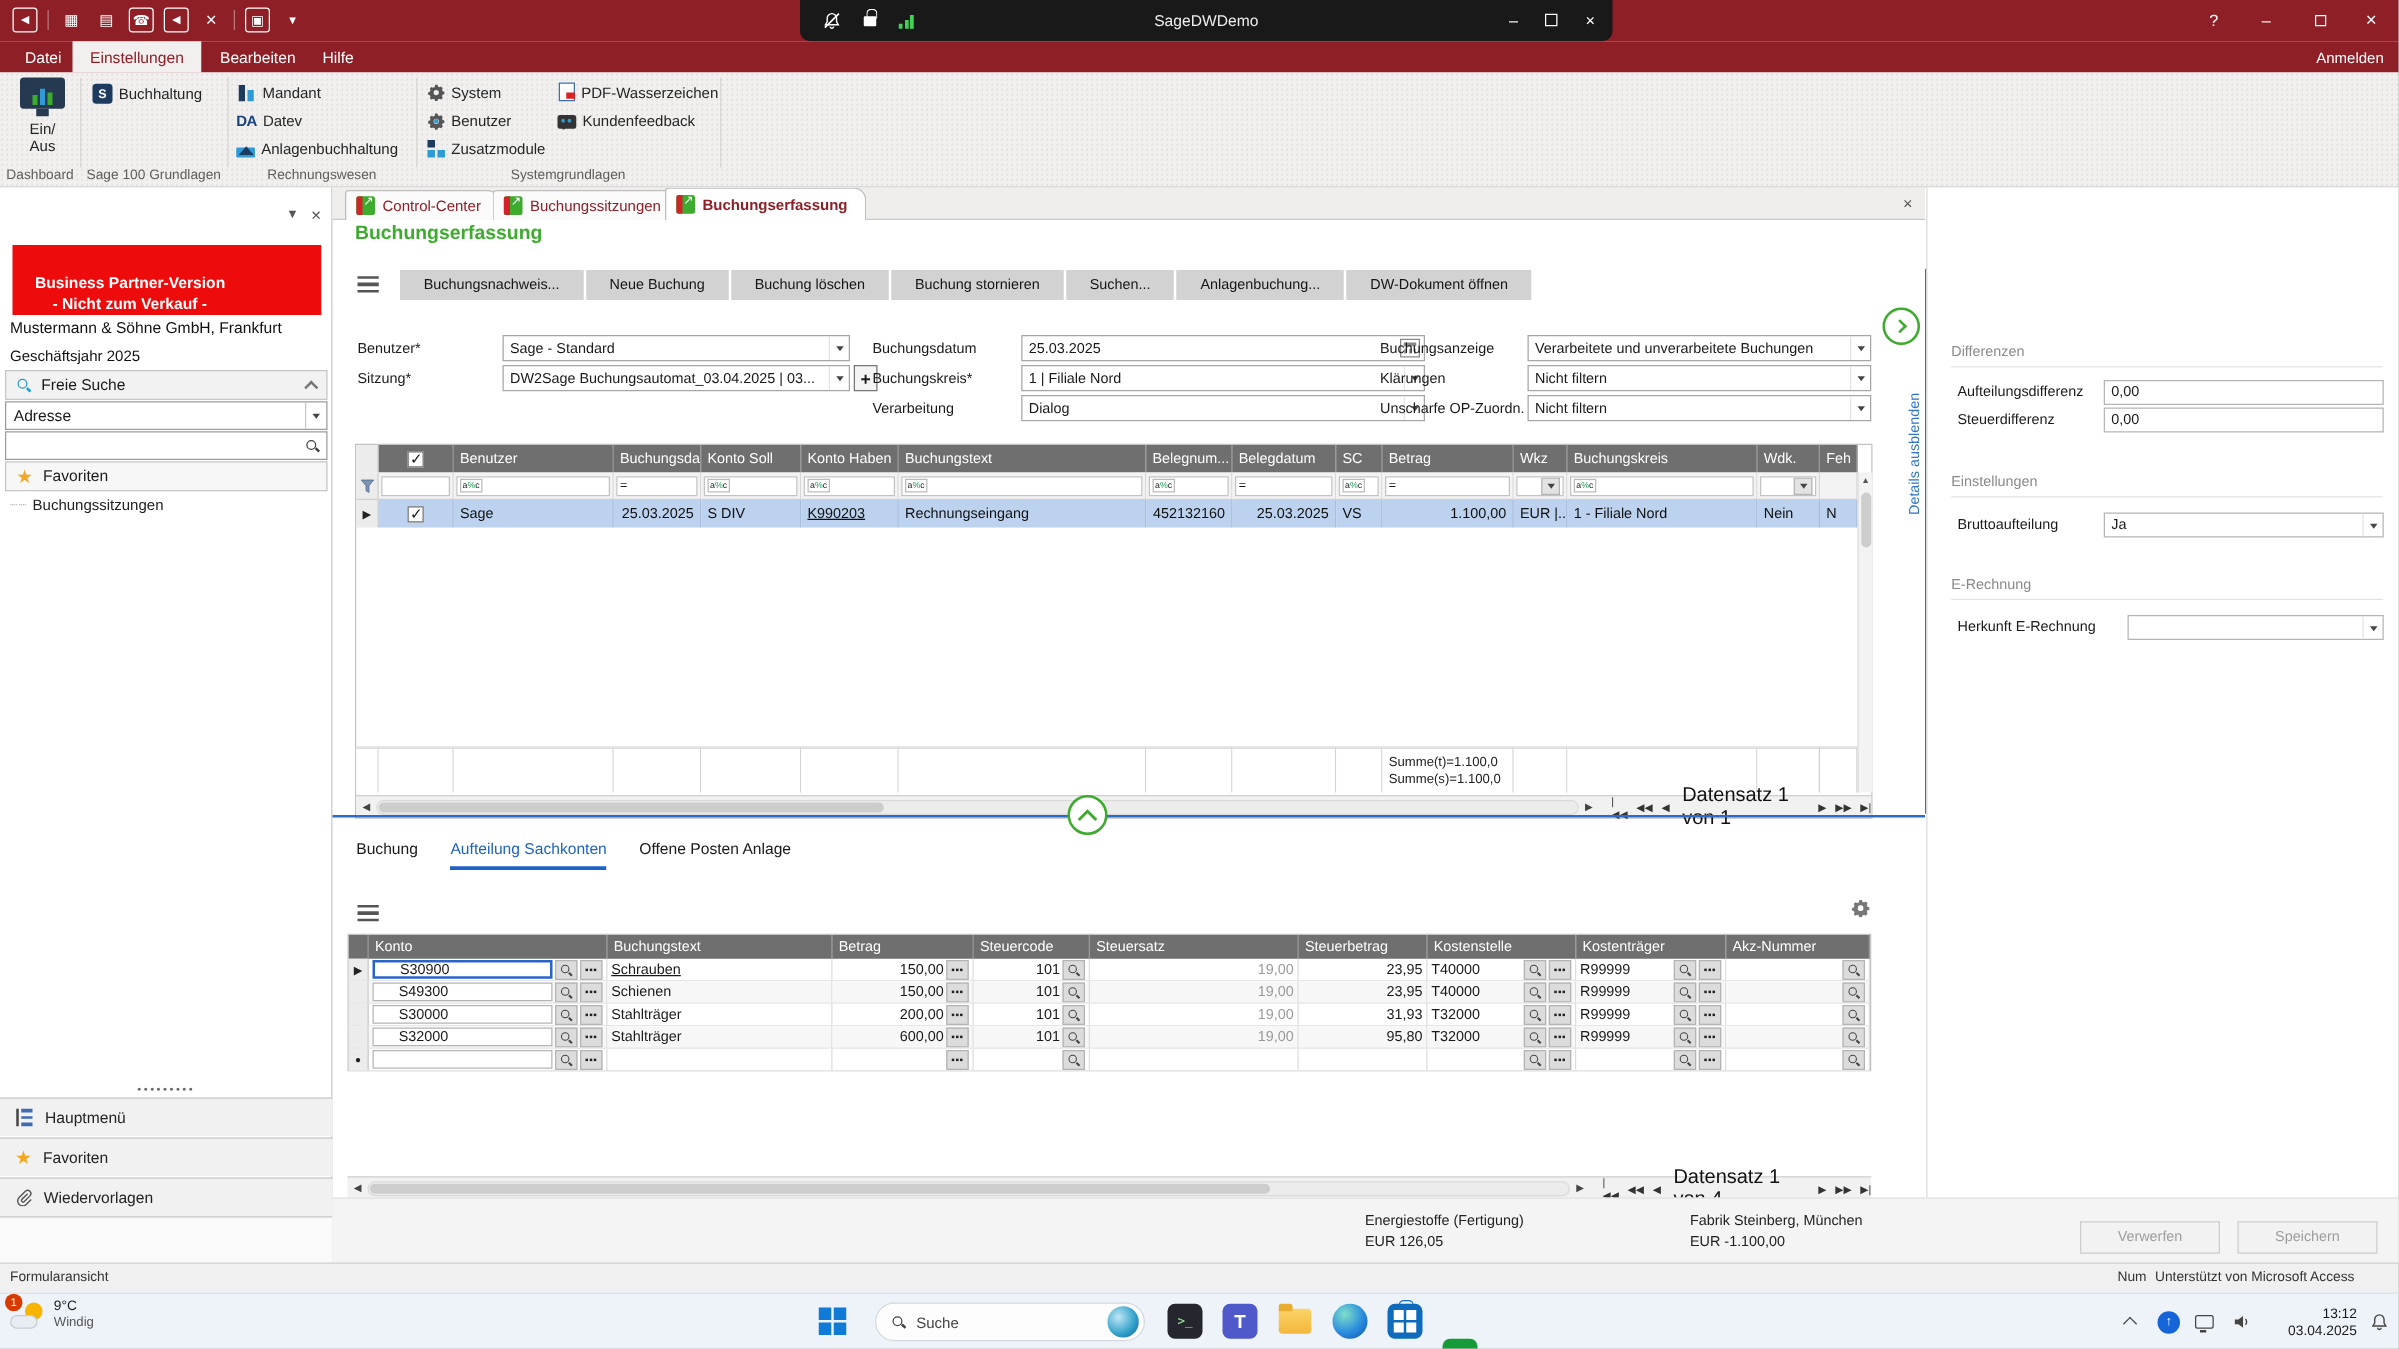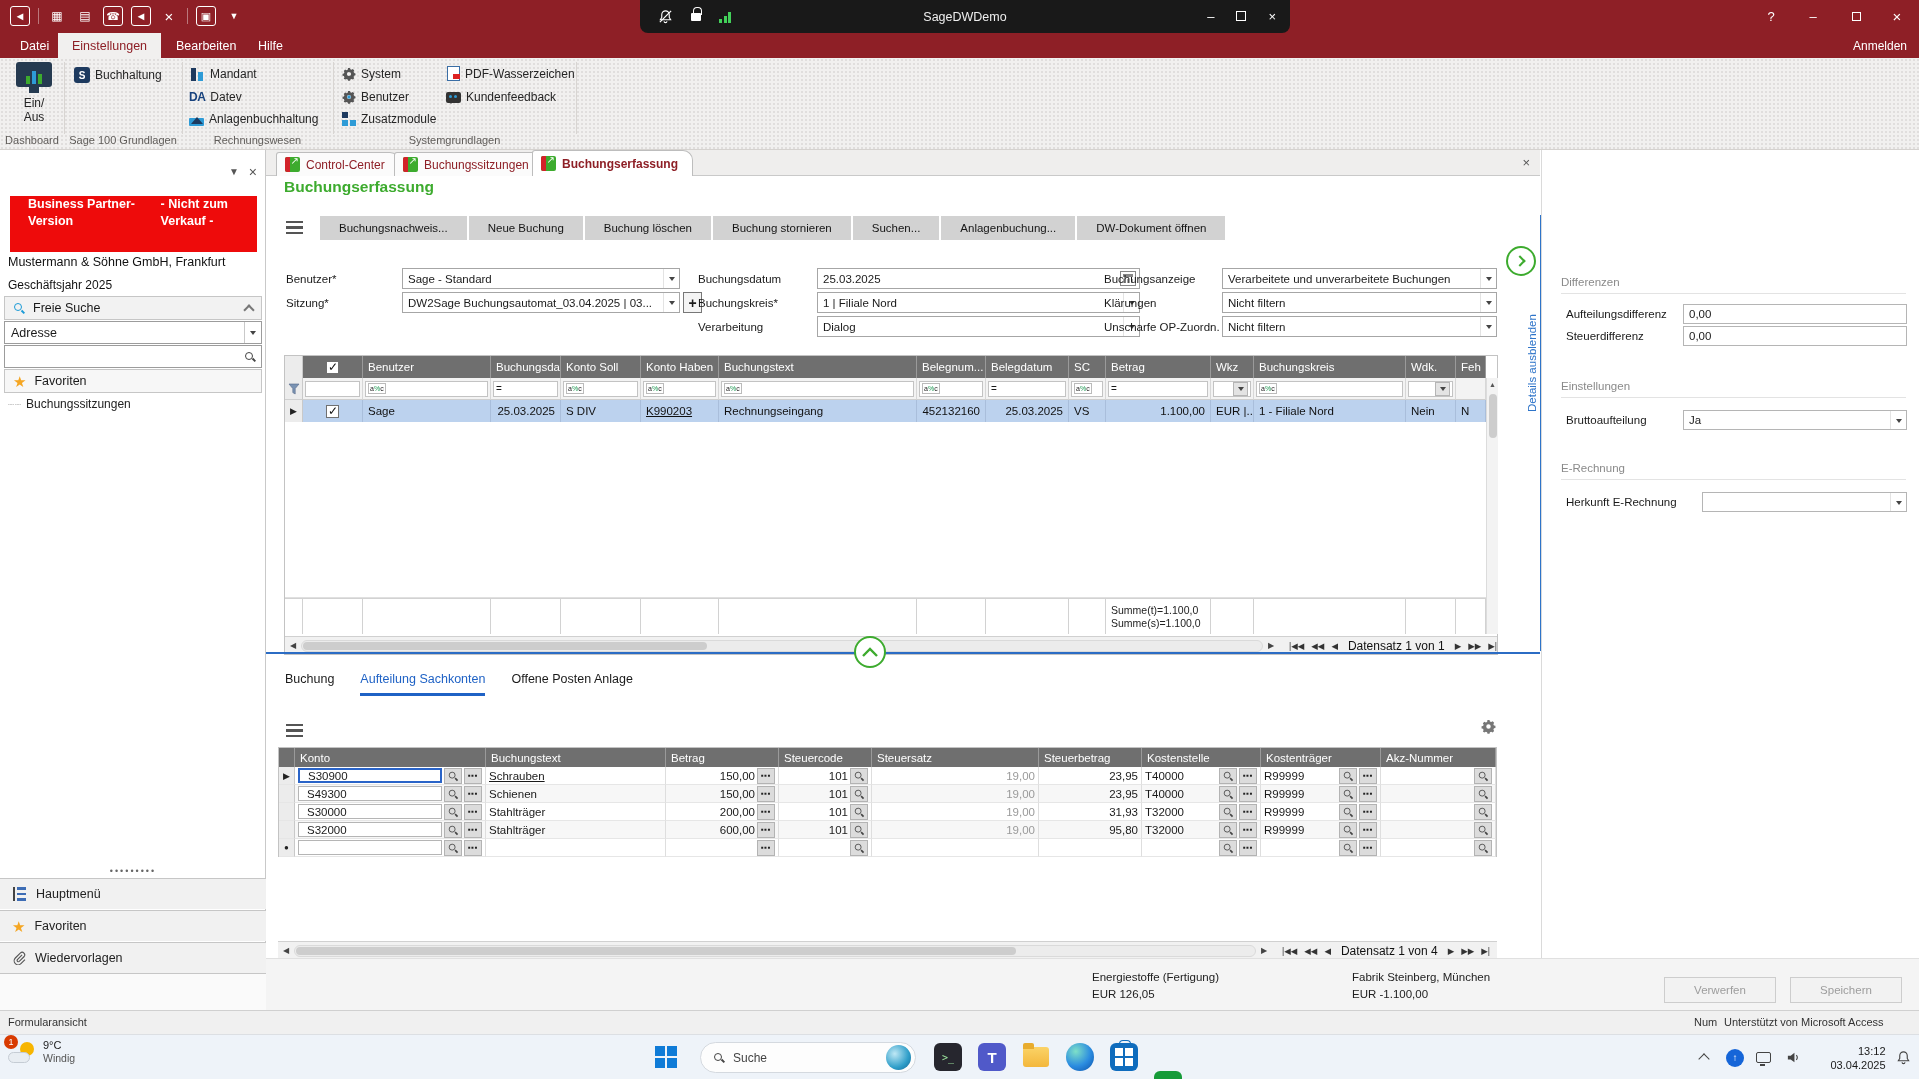--- a/index.html
+++ b/index.html
@@ -49,21 +49,21 @@
 .modicon{width:14px;height:14px;position:relative}
 .modicon i{position:absolute;width:6px;height:6px}
 .pdficon{width:13px;height:15px;border:1.5px solid #3a6ea5;background:#fff;position:relative}
 .pdficon::after{content:"";position:absolute;right:-1px;bottom:1px;width:7px;height:5px;background:#d22}
 .bubble{width:15px;height:11px;background:#333;border-radius:2px;position:relative}
 .bubble::after{content:"";position:absolute;left:2px;bottom:-4px;border:3px solid transparent;border-top:4px solid #333}
 .bubble i{position:absolute;top:3px;width:3px;height:3px;border-radius:50%;background:#2e9bd6}
 
 #sidebar{position:absolute;left:0;top:150px;width:266px;height:860px;background:#fff;border-right:1px solid #c9c9c9}
 .sb-top{position:absolute;right:8px;top:16px;display:flex;gap:10px;color:#555;font-size:12px}
-#banner{position:absolute;left:10px;top:46px;width:247px;height:56px;background:#ee0b0b;color:#fff;font-weight:bold;font-size:12.5px;display:flex;flex-direction:row;justify-content:flex-end;padding-left:18px;line-height:17px}
+#banner{position:absolute;left:10px;top:46px;width:247px;height:56px;background:#ee0b0b;color:#fff;font-weight:bold;font-size:12.5px;display:flex;flex-direction:column;justify-content:flex-end;padding-left:18px;line-height:17px}
 .sbtext{position:absolute;left:8px;font-size:12.5px;color:#111}
 .sbhdr{position:absolute;left:4px;width:258px;height:24px;background:#f2f2f2;border:1px solid #c6c6c6;display:flex;align-items:center;gap:8px;padding:0 8px;font-size:12.5px}
 .chevup{width:8px;height:8px;border-right:2px solid #777;border-top:2px solid #777;transform:rotate(-45deg);margin-left:auto;margin-top:4px}
 .sbsel{position:absolute;left:4px;width:258px;height:23px;border:1px solid #9c9c9c;background:#fff;display:flex;align-items:center;padding-left:6px;font-size:12.5px}
 .sbsel .dd{margin-left:auto;width:17px;align-self:stretch;border-left:1px solid #c9c9c9;display:flex;align-items:center;justify-content:center}
 .lens{position:relative;width:12px;height:12px;display:inline-block;flex:none}
 .lens::before{content:"";position:absolute;left:1px;top:1px;width:6px;height:6px;border:1.6px solid #444;border-radius:50%}
 .lens::after{content:"";position:absolute;left:8px;top:8.5px;width:4px;height:1.8px;background:#444;transform:rotate(45deg)}
 .lens.teal::before{border-color:#1b9bd7}.lens.teal::after{background:#1b9bd7}
 .tree{position:absolute;left:8px;font-size:12px;color:#222;display:flex;align-items:center;gap:4px}
@@ -125,29 +125,29 @@
 .cb{width:13px;height:13px;border:1px solid #707070;background:#fff;position:relative;display:inline-block;flex:none}
 .cb.checked::after{content:"✓";position:absolute;left:1px;top:-2px;font-size:12px;color:#111}
 .gfill{height:176px;border-bottom:1px solid #e0e0e0}
 .gsum .gc{height:36px;background:#fff;border-right:1px solid #d2d2d2;border-top:1px solid #d2d2d2;align-items:flex-start;flex-direction:column;justify-content:center}
 .gsum .gc div{font-size:10.5px;line-height:13px;color:#222}
 .scrollrow{position:absolute;left:0;bottom:0;width:100%;height:18px;background:#f1f1f1;border-top:1px solid #d0d0d0;display:flex;align-items:center;font-size:9px;color:#444}
 .sarr{width:16px;text-align:center;font-size:8px;flex:none}
 .strack{height:12px;background:#ececec;border:1px solid #dadada;border-radius:6px;position:relative;flex:none}
 .sthumb{position:absolute;top:1px;height:8px;background:#cdcdcd;border-radius:4px}
 .navc{display:flex;align-items:center;gap:7px;margin-left:10px;font-size:8.5px;color:#333}
-.navc .lbl{font-size:12px;color:#111;padding:0 3px}
+.navc .lbl{font-size:16px;color:#111;padding:0 3px}
 .vscroll{position:absolute;width:12px;background:#f3f3f3;border-left:1px solid #dcdcdc}
 .vscroll .up{height:13px;text-align:center;font-size:7px;color:#555;line-height:13px}
 .vscroll .vthumb{position:absolute;left:2px;top:16px;width:8px;height:44px;background:#cdcdcd;border-radius:4px}
 
 .lh .gc{background:#6f6f6f;color:#fff;border-right:1px solid #9a9a9a;height:19px}
 .lrow .gc{height:18px;border-right:1px solid #dedede;border-bottom:1px solid #e6e6e6;padding:0 3px;gap:2px}
 .lrow.alt .gc{background:#f7f7f7}
-.inbox{flex:1;height:15px;border:1px solid #b5b5b5;background:#fff;display:flex;align-items:center;padding:0 8px;overflow:hidden}
+.inbox{flex:1;height:15px;border:1px solid #b5b5b5;background:#fff;display:flex;align-items:center;padding:0 20px;overflow:hidden}
 .inbox.sel{border:2px solid #2a64c8}
 .gbtn{width:18px;height:16px;background:#dcdcdc;border:1px solid #b3b3b3;display:flex;align-items:center;justify-content:center;flex:none}
 .gbtn.dots{font-size:8px;font-weight:bold;letter-spacing:.5px;color:#222}
 .gbtn .lens{transform:scale(.85)}
 .val{flex:1;overflow:hidden;white-space:nowrap}
 .r{text-align:right}
 .gray{color:#9a9a9a}
 
 #splitline{position:absolute;left:266px;top:652px;width:1274px;height:2px;background:#2b6cc4}
 #splitbtn{position:absolute;left:853px;top:635px;width:34px;height:34px;z-index:3}

